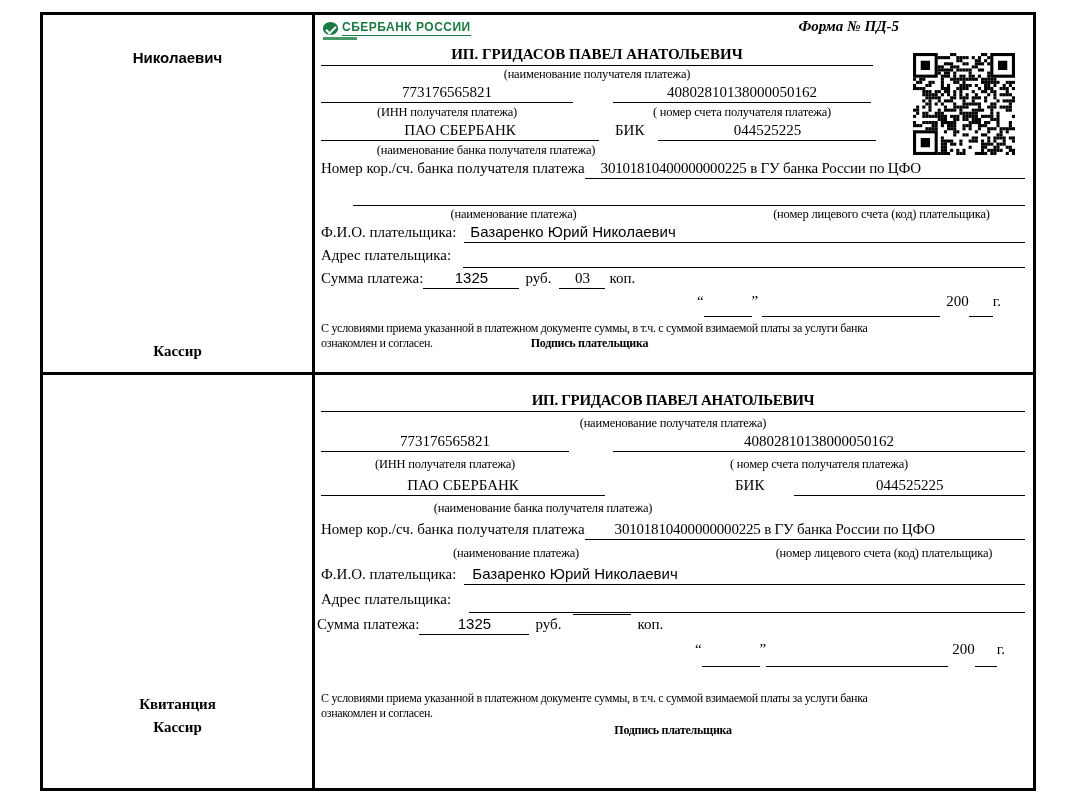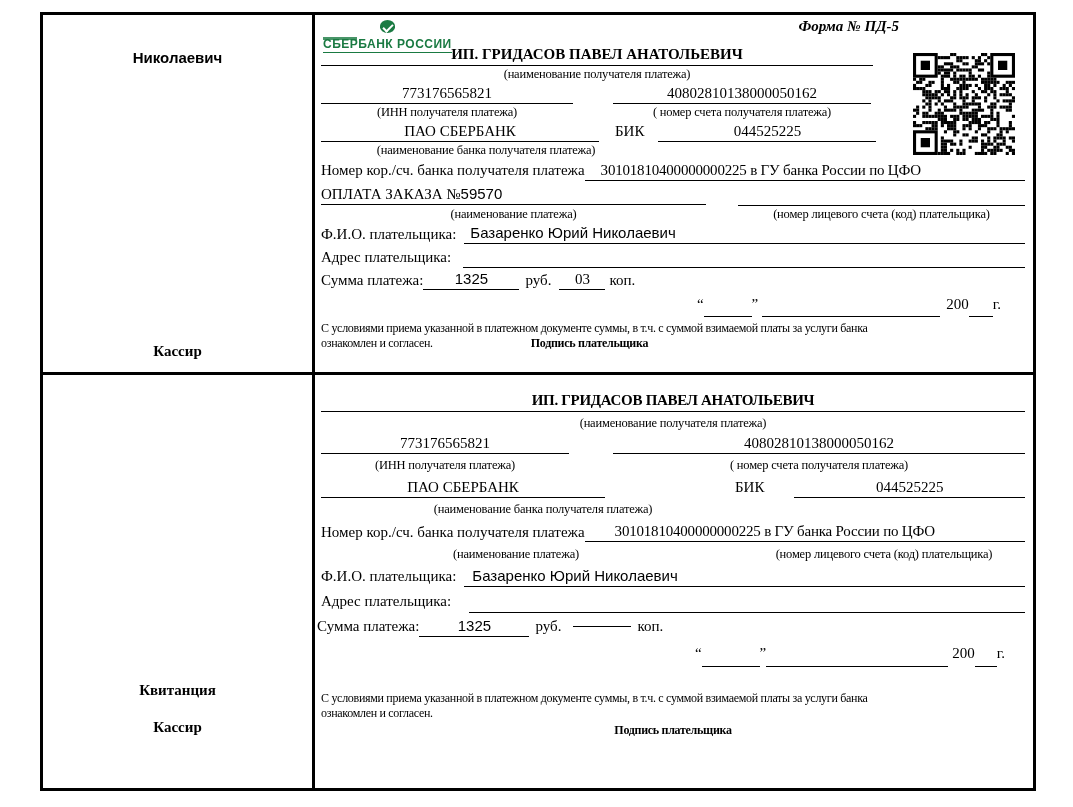--- a/index.html
+++ b/index.html
@@ -16,31 +16,31 @@
   .section-1 { height:360px; border-bottom:3px solid #000; }
   .section-2 { flex:1; }
   .left-cell {
     width:272px; border-right:3px solid #000; display:flex; flex-direction:column;
     align-items:center; font-weight:bold; font-size:15px;
   }
   .left-cell .top-label { margin-top:34px; font-family:"Liberation Sans", sans-serif; }
   .left-cell .spacer { flex:1; }
   .right-cell { flex:1; position:relative; padding:3px 8px 2px 6px; }
 
-  .row { display:flex; align-items:center; }
+  .row { display:flex; align-items:flex-start; }
   .ul { border-bottom:1px solid #000; }
   .ctr { text-align:center; }
   .small-label { font-size:12.5px; line-height:16px; letter-spacing:-0.2px; }
   .val { font-size:15px; line-height:20px; }
   .sans { font-family:"Liberation Sans", sans-serif; }
   .b { font-weight:bold; }
 
   
   .hdr-row { display:flex; align-items:flex-start; height:26px; }
-  .logo { display:flex; align-items:center; gap:4px; margin-left:2px; margin-top:2px;flex-direction:column; }
+  .logo { display:flex; align-items:center; gap:4px; margin-left:2px; margin-top:2px; }
   .logo-mark { width:15px; height:13px; border-radius:50% / 45%; background:#1a7a42; position:relative; }
   .logo-mark::after { content:""; position:absolute; left:3px; top:4px; width:8px; height:4px;
      border-left:2px solid #fff; border-bottom:2px solid #fff; transform:rotate(-45deg); }
   .logo-text { color:#1a7a42; font-family:"Liberation Sans", sans-serif; font-weight:bold;
      font-size:12px; letter-spacing:0.5px; border-bottom:1.5px solid #1a7a42; padding-bottom:1px; }
   .logo-tagline { position:absolute; left:8px; top:22px; width:34px; height:3px; background:#1a7a42; opacity:0.8; }
   .forma { margin-left:auto; margin-right:126px; font-size:15px; font-weight:bold; font-style:italic; }
 
   .title-1 { width:552px; text-align:center; font-weight:bold; font-size:15px; line-height:21px;
      border-bottom:1.5px solid #000; }
@@ -98,23 +98,20 @@
         <div class="row" style="height:16px;">
           <div class="small-label ctr" style="width:330px;">(наименование банка получателя платежа)</div>
         </div>
 
         <div class="row" style="height:24px;">
           <div class="val">Номер кор./сч. банка получателя платежа</div>
           <div class="ul val" style="flex:1; padding-left:16px; letter-spacing:-0.2px;">30101810400000000225 в ГУ банка России по ЦФО</div>
         </div>
 
         <div class="row" style="height:24px;">
-          <div class="ul" style="width:385px;">
-            <span class="val">ОПЛАТА ЗАКАЗА №</span><span class="val sans">59570</span>
-          </div>
           <div style="width:32px;"></div>
           <div class="ul" style="flex:1; height:100%;"></div>
         </div>
         <div class="row" style="height:16px;">
           <div class="small-label ctr" style="width:385px;">(наименование платежа)</div>
           <div style="width:32px;"></div>
           <div class="small-label ctr" style="flex:1;">(номер лицевого счета (код) плательщика)</div>
         </div>
 
         <div class="row" style="height:23px;">
@@ -592,21 +589,21 @@
               <rect x="82.5" y="7.5" width="9" height="9"></rect>
               <rect x="1.5" y="76.5" width="21" height="21" fill="none" stroke="#000" stroke-width="3"></rect>
               <rect x="7.5" y="82.5" width="9" height="9"></rect>
             </g>
           </svg>
       </div>
     </div>
 
     <div class="section section-2 kvit">
       <div class="left-cell" style="justify-content:flex-end;">
-        <div style="margin-bottom:20px;">Квитанция</div>
+        <div style="margin-bottom:6px;">Квитанция</div>
         <div style="margin-bottom:52px;">Кассир</div>
       </div>
       <div class="right-cell" style="padding-top:14px;">
 
         <div class="title-2">ИП. ГРИДАСОВ ПАВЕЛ АНАТОЛЬЕВИЧ</div>
         <div class="small-label ctr" style="width:100%; height:18px; padding-top:3px;">(наименование получателя платежа)</div>
 
         <div class="row" style="height:24px;">
           <div class="ul ctr val" style="width:248px;">773176565821</div>
           <div style="width:44px;"></div>

